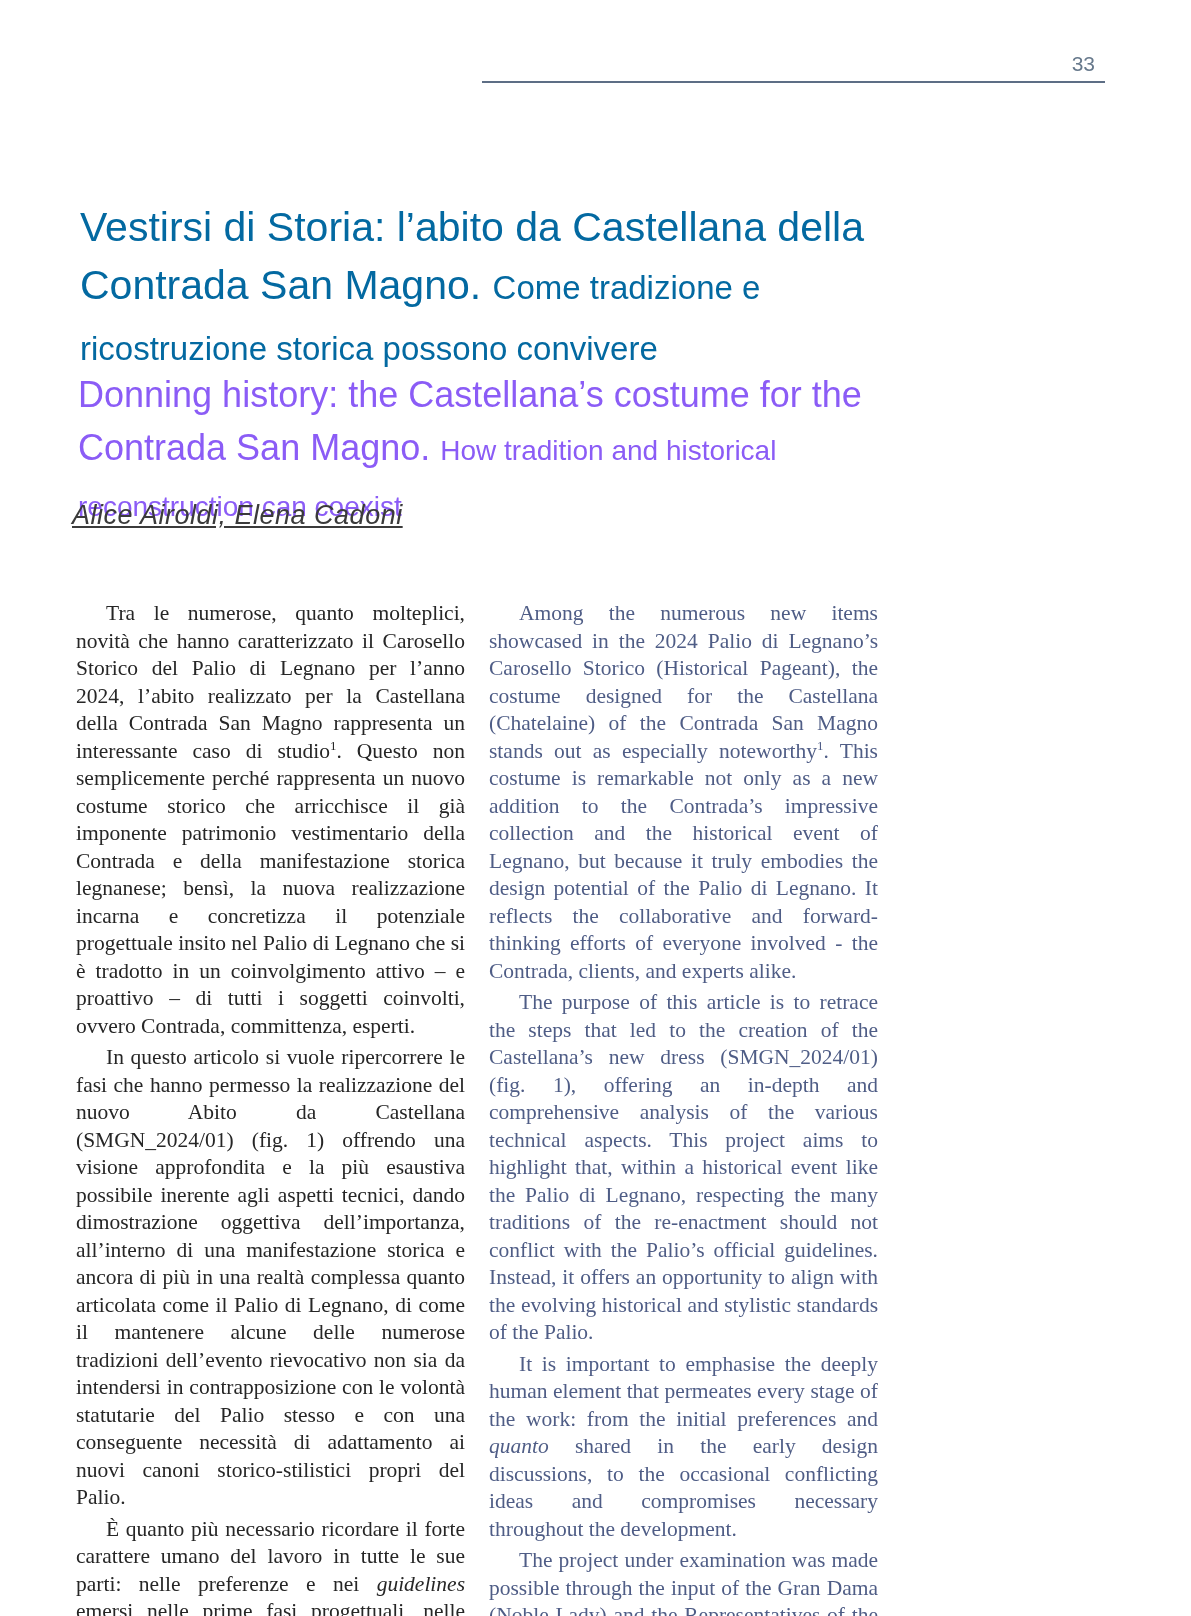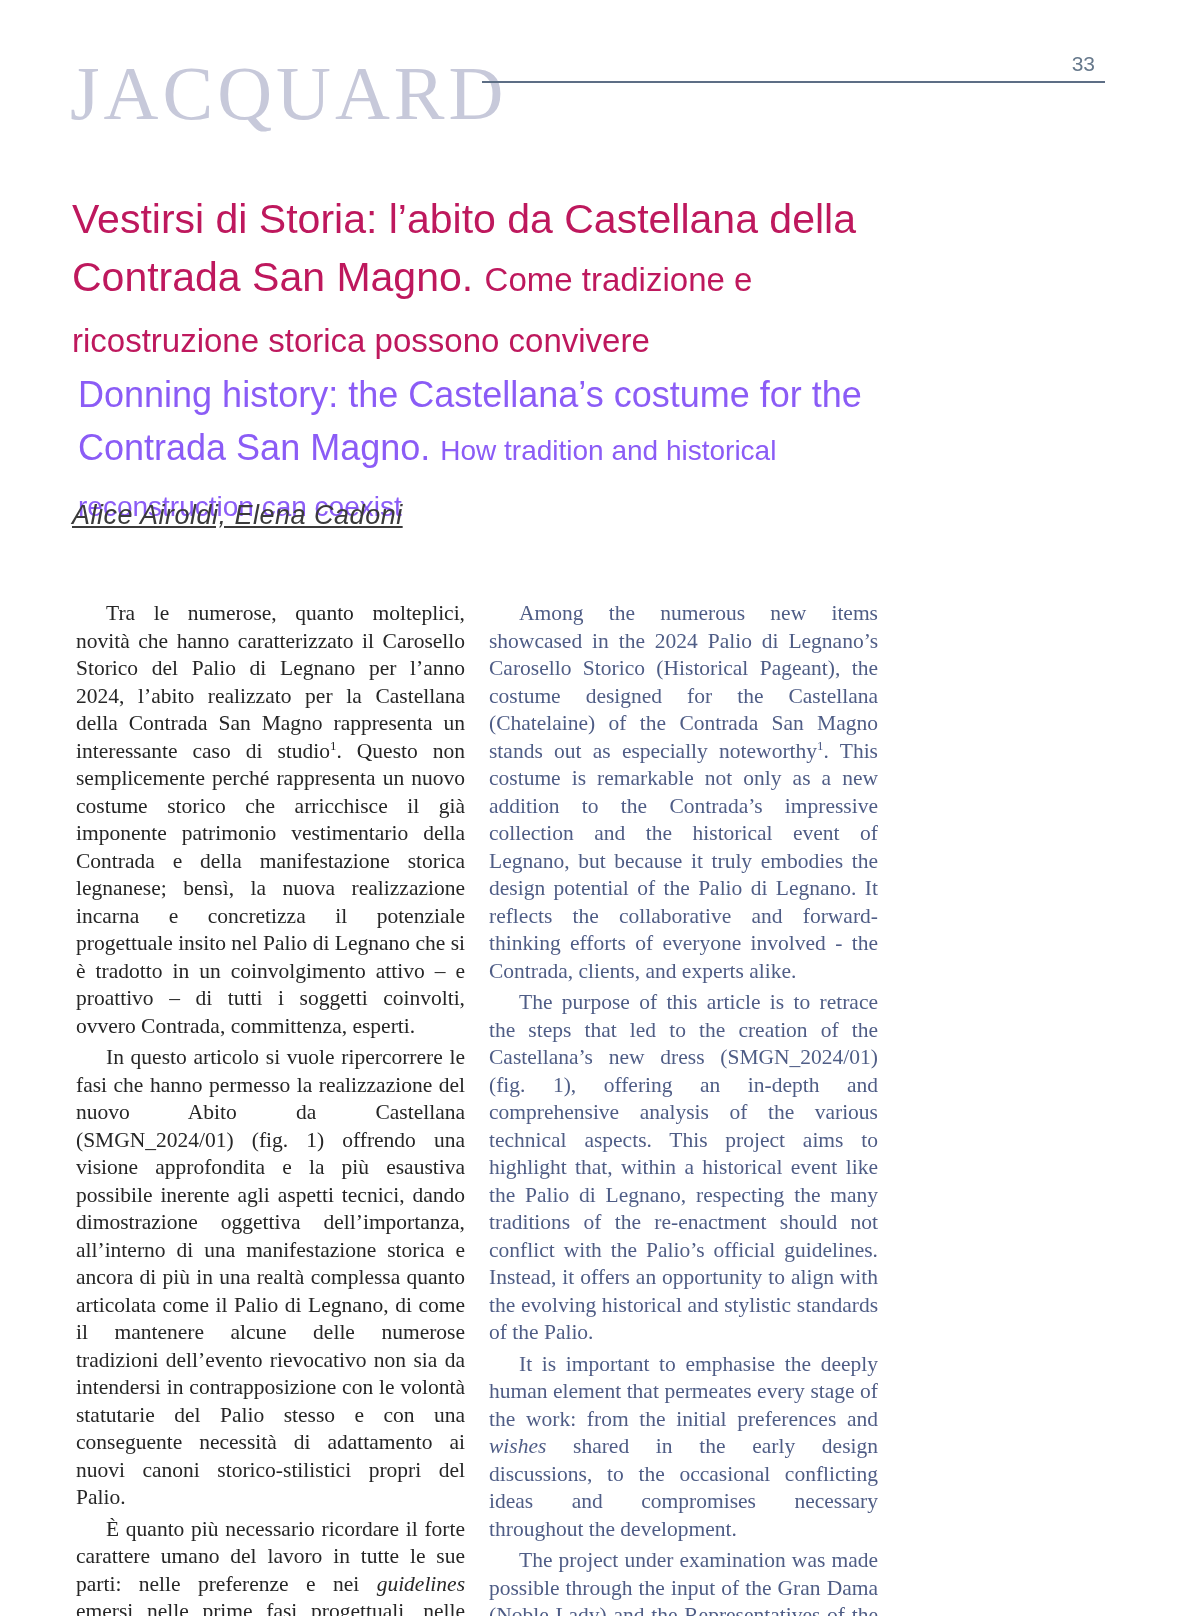--- a/index.html
+++ b/index.html
@@ -16,23 +16,23 @@
   .page-number {
     position:absolute; top:52px; right:96px;
     font-family:"Liberation Sans", sans-serif;
     font-size:21px; color:#67798c;text-align:center;
   }
   .header-rule {
     position:absolute; left:482px; right:86px; top:81px; height:2px;
     background:#5d6e85;
   }
   .title-it {
-    position:absolute; left:72px; top:190px; width:815px; margin:0;
+    position:absolute; left:72px; top:190px; width:815px; margin:8px;
     font-family:"Liberation Sans", sans-serif; font-weight:400;
-    color:#be185d; font-size:41px; line-height:58px;
+    color:#0369a1; font-size:41px; line-height:58px;
   }
   .title-it .t-sub { font-size:33px; }
   .title-en {
     position:absolute; left:72px; top:362px; width:815px; margin:6px;
     font-family:"Liberation Sans", sans-serif; font-weight:400;
     color:#8b5cf6; font-size:36px; line-height:53px;
   }
   .title-en .t-sub { font-size:28px; }
   .authors {
     position:absolute; left:72px; top:500px;
@@ -51,36 +51,35 @@
   .col p { margin:4px; text-indent:30px; }
   .col-left  { color:#262626; }
   .col-right { color:#4f5d86; }
   .col sup { font-size:13px; line-height:0; vertical-align:super; }
   .col em { font-style:italic; }
 </style>
 </head>
 <body>
 
 <div class="page">
-  <div class="logo">JACQUARD</div>
   <div class="page-number">33</div>
   <div class="header-rule"></div>
 
   <h1 class="title-it"><span class="t-main">Vestirsi di Storia: l’abito da Castellana della Contrada San Magno.</span> <span class="t-sub">Come tradizione e ricostruzione storica possono convivere</span></h1>
 
   <h2 class="title-en"><span class="t-main">Donning history: the Castellana’s costume for the Contrada San Magno.</span> <span class="t-sub">How tradition and historical reconstruction can coexist</span></h2>
 
   <div class="authors">Alice Airoldi, Elena Cadoni</div>
 
   <div class="body-columns">
     <div class="col col-left" lang="it">
         <p>Tra le numerose, quanto molteplici, novità che hanno caratterizzato il Carosello Storico del Palio di Legnano per l’anno 2024, l’abito realizzato per la Castellana della Contrada San Magno rappresenta un interessante caso di studio<sup>1</sup>. Questo non semplicemente perché rappresenta un nuovo costume storico che arricchisce il già imponente patrimonio vestimentario della Contrada e della manifestazione storica legnanese; bensì, la nuova realizzazione incarna e concretizza il potenziale progettuale insito nel Palio di Legnano che si è tradotto in un coinvolgimento attivo – e proattivo – di tutti i soggetti coinvolti, ovvero Contrada, committenza, esperti.</p>
         <p>In questo articolo si vuole ripercorrere le fasi che hanno permesso la realizzazione del nuovo Abito da Castellana (SMGN_2024/01) (fig. 1) offrendo una visione approfondita e la più esaustiva possibile inerente agli aspetti tecnici, dando dimostrazione oggettiva dell’importanza, all’interno di una manifestazione storica e ancora di più in una realtà complessa quanto articolata come il Palio di Legnano, di come il mantenere alcune delle numerose tradizioni dell’evento rievocativo non sia da intendersi in contrapposizione con le volontà statutarie del Palio stesso e con una conseguente necessità di adattamento ai nuovi canoni storico-stilistici propri del Palio.</p>
         <p>È quanto più necessario ricordare il forte carattere umano del lavoro in tutte le sue parti: nelle preferenze e nei <em>guidelines</em> emersi nelle prime fasi progettuali, nelle proposte alle volte contrastanti alla tradizione fino ai compromessi necessari durante lo sviluppo.</p>
       </div>
     <div class="col col-right" lang="en">
         <p>Among the numerous new items showcased in the 2024 Palio di Legnano’s Carosello Storico (Historical Pageant), the costume designed for the Castellana (Chatelaine) of the Contrada San Magno stands out as especially noteworthy<sup>1</sup>. This costume is remarkable not only as a new addition to the Contrada’s impressive collection and the historical event of Legnano, but because it truly embodies the design potential of the Palio di Legnano. It reflects the collaborative and forward-thinking efforts of everyone involved - the Contrada, clients, and experts alike.</p>
         <p>The purpose of this article is to retrace the steps that led to the creation of the Castellana’s new dress (SMGN_2024/01) (fig. 1), offering an in-depth and comprehensive analysis of the various technical aspects. This project aims to highlight that, within a historical event like the Palio di Legnano, respecting the many traditions of the re-enactment should not conflict with the Palio’s official guidelines. Instead, it offers an opportunity to align with the evolving historical and stylistic standards of the Palio.</p>
-        <p>It is important to emphasise the deeply human element that permeates every stage of the work: from the initial preferences and <em>wishes</em> shared in the early design discussions, to the occasional conflicting ideas and compromises necessary throughout the development.</p>
+        <p>It is important to emphasise the deeply human element that permeates every stage of the work: from the initial preferences and <em>quanto</em> shared in the early design discussions, to the occasional conflicting ideas and compromises necessary throughout the development.</p>
         <p>The project under examination was made possible through the input of the Gran Dama (Noble Lady) and the Representatives of the Contrada San Magno’s Costume Commission, who were constantly involved throughout the various stages of the design, research, study, and detailed tailoring of the new historical costume for the reigning Castellana.</p>
       </div>
   </div>
 </div>
 
 </body></html>

